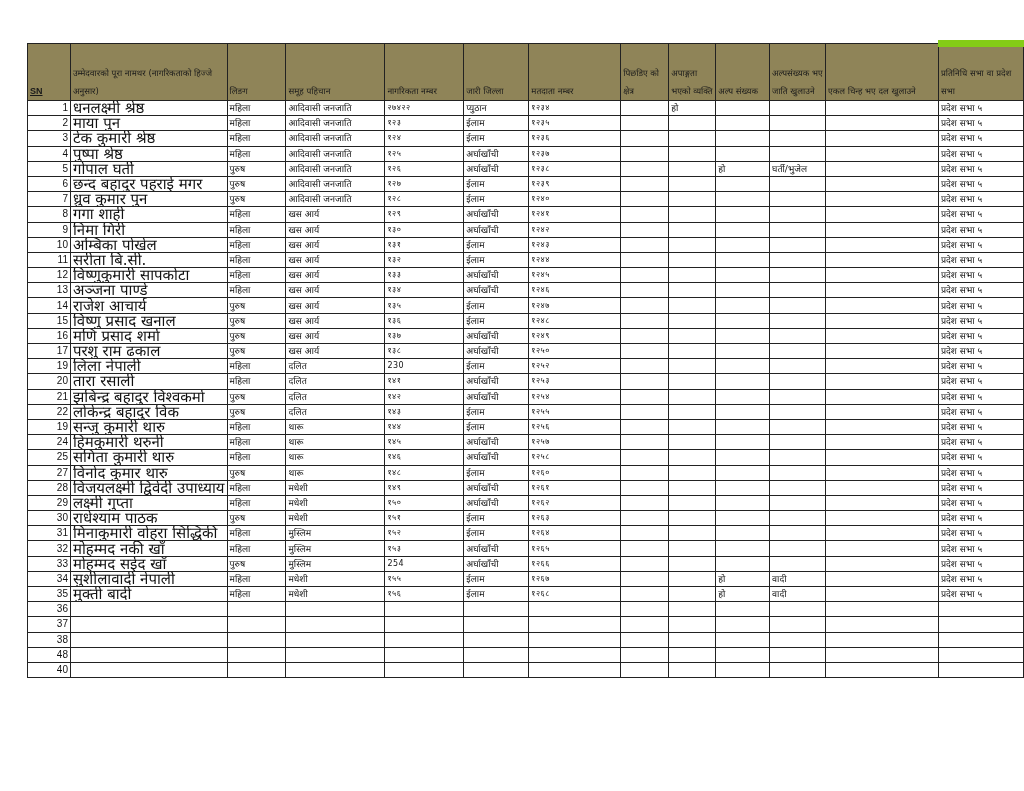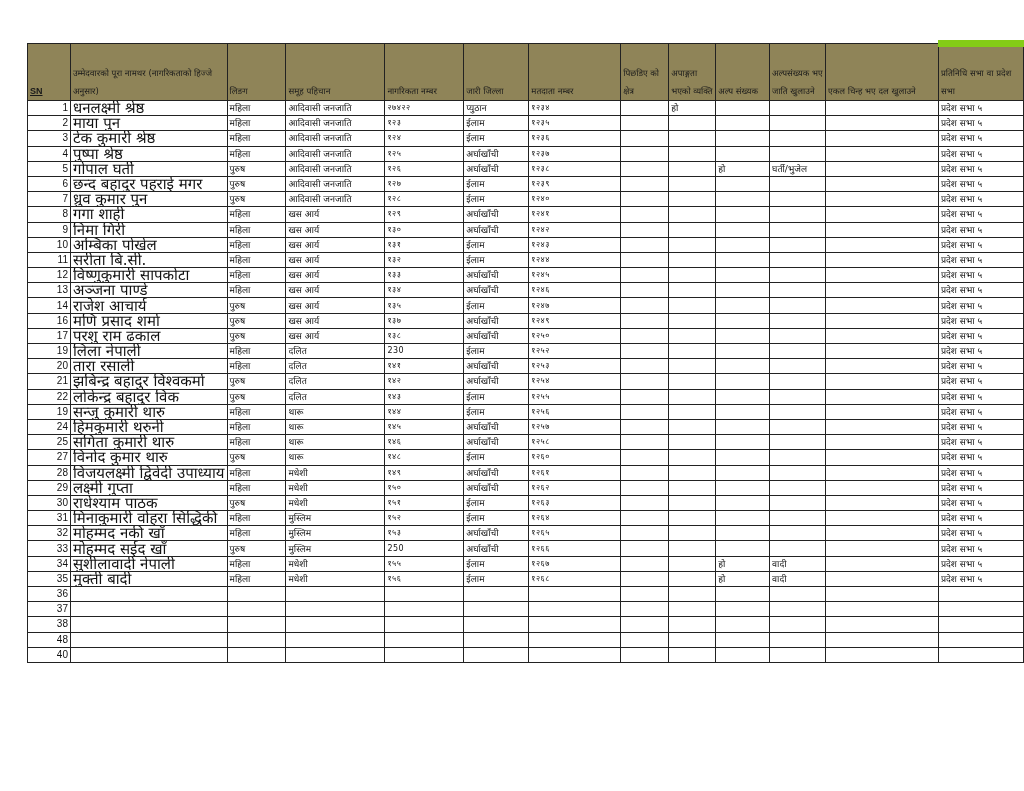--- a/index.html
+++ b/index.html
@@ -263,20 +263,35 @@
           <td>ईलाम</td>
           <td class="num">१२४७</td>
           <td></td>
           <td></td>
           <td></td>
           <td></td>
           <td></td>
           <td>प्रदेश सभा ५</td>
         </tr>
         <tr>
+          <td class="sn">15</td>
+          <td class="name">विष्णु प्रसाद खनाल</td>
+          <td>पुरुष</td>
+          <td>खस आर्य</td>
+          <td class="num">१३६</td>
+          <td>ईलाम</td>
+          <td class="num">१२४८</td>
+          <td></td>
+          <td></td>
+          <td></td>
+          <td></td>
+          <td></td>
+          <td>प्रदेश सभा ५</td>
+        </tr>
+        <tr>
           <td class="sn">16</td>
           <td class="name">मणि प्रसाद शर्मा</td>
           <td>पुरुष</td>
           <td>खस आर्य</td>
           <td class="num">१३७</td>
           <td>अर्घाखाँची</td>
           <td class="num">१२४९</td>
           <td></td>
           <td></td>
           <td></td>
@@ -492,21 +507,21 @@
           <td></td>
           <td></td>
           <td></td>
           <td>प्रदेश सभा ५</td>
         </tr>
         <tr>
           <td class="sn">33</td>
           <td class="name">मोहम्मद सईद खाँ</td>
           <td>पुरुष</td>
           <td>मुस्लिम</td>
-          <td class="num">250</td>
+          <td class="num">254</td>
           <td>अर्घाखाँची</td>
           <td class="num">१२६६</td>
           <td></td>
           <td></td>
           <td></td>
           <td></td>
           <td></td>
           <td>प्रदेश सभा ५</td>
         </tr>
         <tr>

